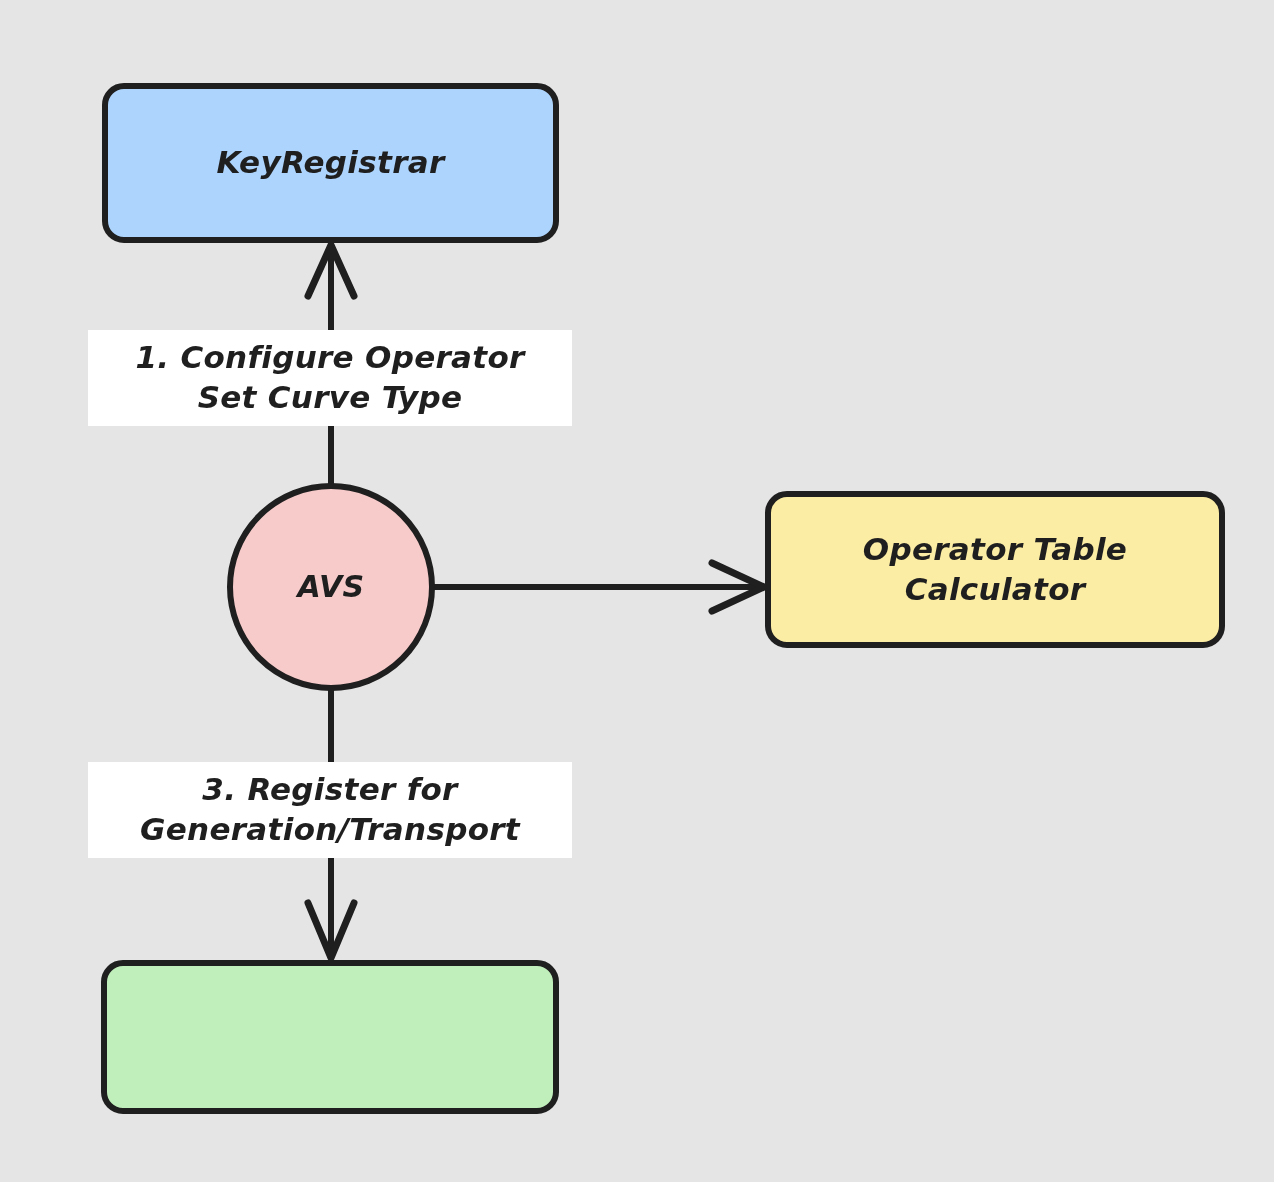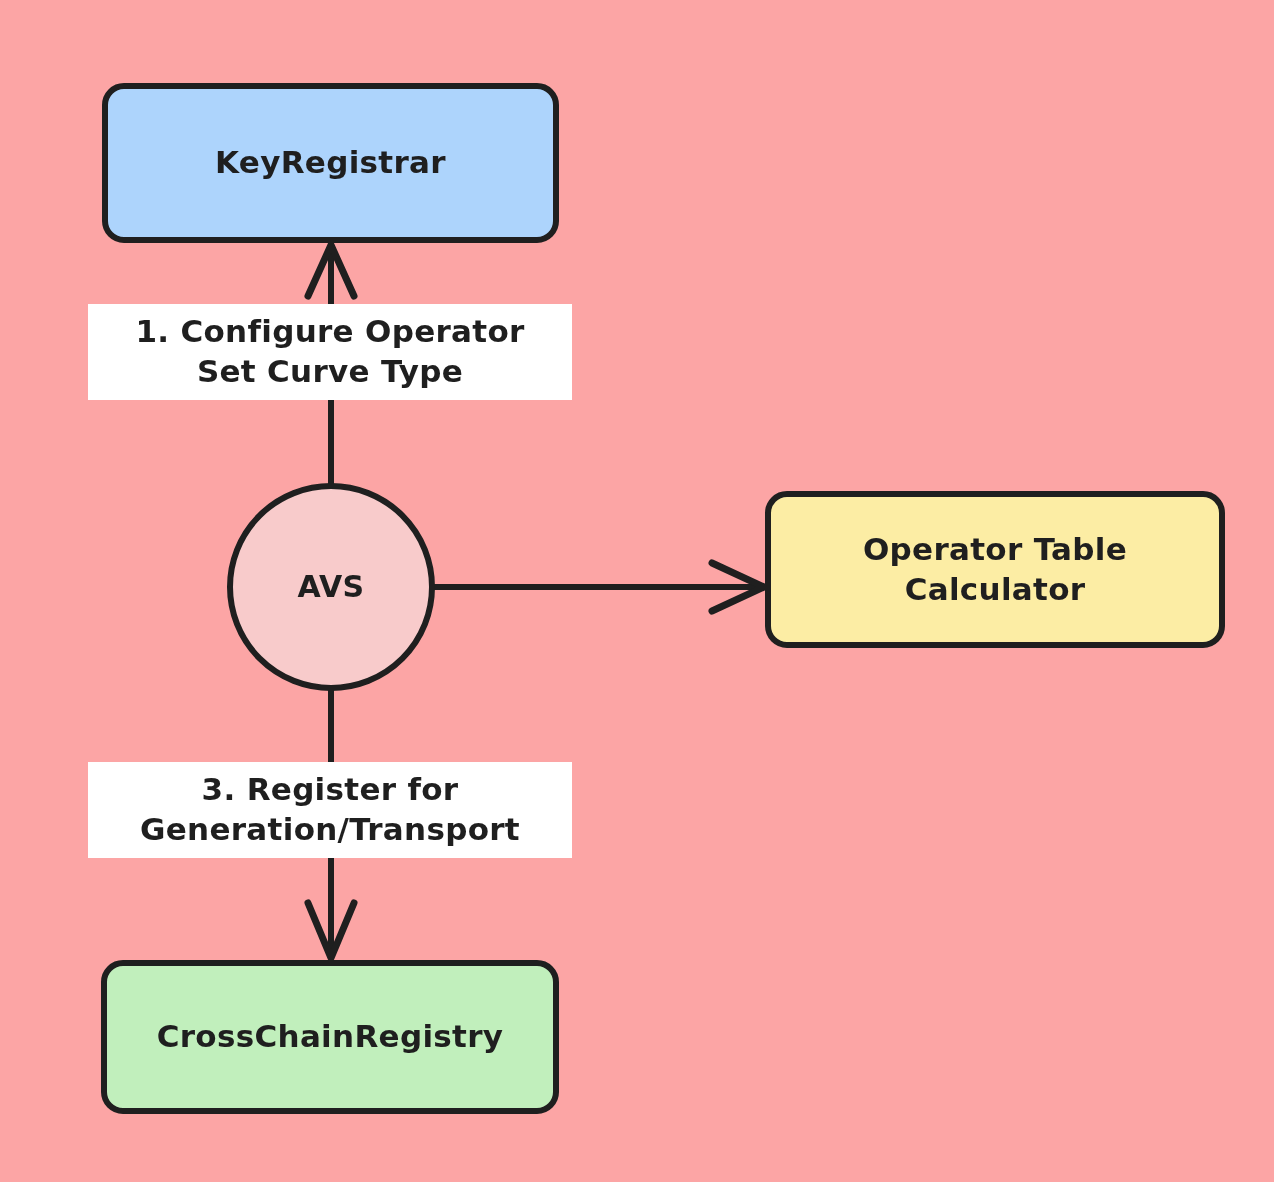--- a/index.html
+++ b/index.html
@@ -7,22 +7,23 @@
     padding: 0;
     background: #ffffff;
   }
   body {
     font-family: "DejaVu Sans", sans-serif;
   }
   #diagram-root {
     position: relative;
     width: 1274px;
     height: 1182px;
-    background: #fca5a5;
+    background: #e5e5e5;
     overflow: hidden;
+    font-style: italic;
   }
   .layer {
     position: absolute;
     inset: 0;
   }
   .node-text,
   .edge-label {
     position: absolute;
     text-align: center;
     color: #1f1f1f;
@@ -42,21 +43,21 @@
     background: #ffffff;
     padding: 2px 6px;
     box-sizing: border-box;
   }
   
   #label-keyregistrar { left: 105px; top: 86px;  width: 451px; height: 154px; }
   #label-avs          { left: 230px; top: 486px; width: 202px; height: 202px; font-size: 30px; }
   #label-otc          { left: 768px; top: 494px; width: 454px; height: 151px; }
   #label-ccr          { left: 104px; top: 963px; width: 452px; height: 148px; }
   
-  #edge-label-1 { left: 88px;  top: 304px; width: 484px; height: 96px; }
+  #edge-label-1 { left: 88px;  top: 330px; width: 484px; height: 96px; }
   #edge-label-2 { left: 490px; top: 555px; width: 210px; height: 48px; }
   #edge-label-3 { left: 88px;  top: 762px; width: 484px; height: 96px; }
 </style>
 </head>
 <body>
 
 <div id="diagram-root">
 
   <svg class="layer" width="1274" height="1182" viewBox="0 0 1274 1182">
 
@@ -86,21 +87,20 @@
 
   <div class="layer">
 
     <div class="node-text" id="label-keyregistrar">KeyRegistrar</div>
 
     <div class="node-text" id="label-otc">Operator Table
 Calculator</div>
 
     <div class="node-text" id="label-avs">AVS</div>
 
-    <div class="node-text" id="label-ccr">CrossChainRegistry</div>
 
     <div class="edge-label" id="edge-label-1">1. Configure Operator
 Set Curve Type</div>
 
 
     <div class="edge-label" id="edge-label-3">3. Register for
 Generation/Transport</div>
   </div>
 
 </div>

